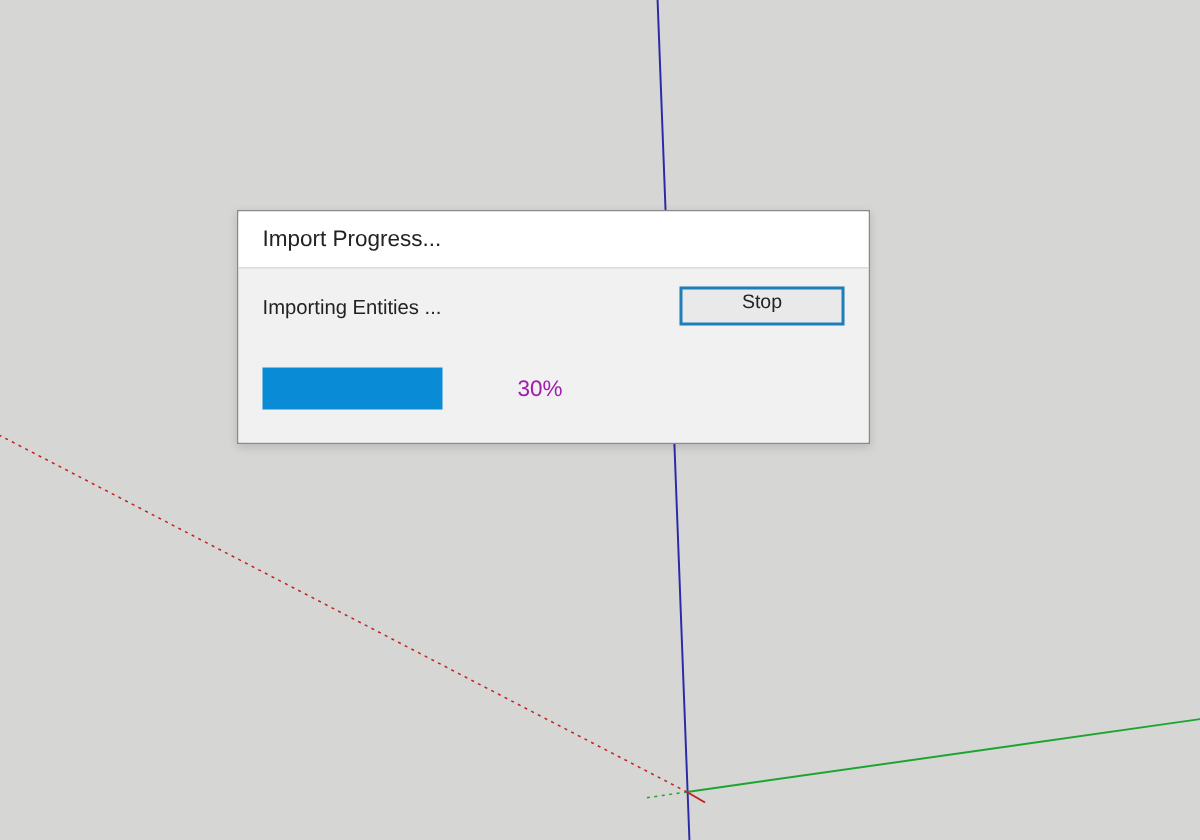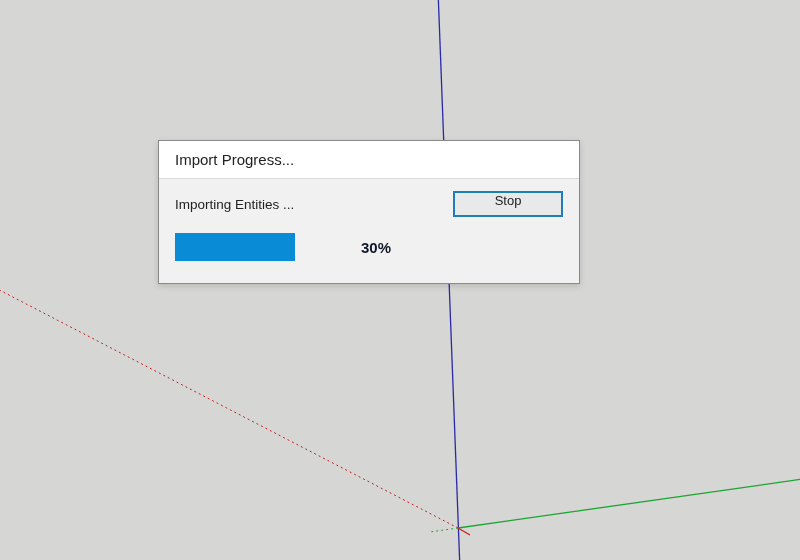--- a/index.html
+++ b/index.html
@@ -30,21 +30,21 @@
     }
     .dialog-body {
       background: #f1f1f1;
       border-top: 1px solid #dcdcdc;
       padding: 12px 16px 22px 16px;
     }
     .status-row {
       display: flex;
       align-items: center;
       justify-content: space-between;
-      margin-bottom: 16px;
+      margin-bottom: 28px;
     }
     .status-text {
       font-size: 13.5px;
       color: #222;
     }
     .stop-btn {
       width: 110px;
       height: 26px;
       background: #e9e9e9;
       border: 2px solid #1e7fb8;
@@ -67,23 +67,22 @@
       position: relative;
     }
     .progress-fill {
       position: absolute;
       left: 0; top: 0;
       height: 100%;
       background: #0a8bd6;
     }
     .progress-percent {
       font-size: 15px;
-      font-weight: 700;
-      color: #0f172a;
-      margin-left: 16px;
+      font-weight: 400;
+      color: #a21caf;
     }
   </style>
 </head>
 <body>
 
 <svg class="viewport" viewBox="0 0 800 560" preserveAspectRatio="none">
   <line stroke="#2a2aa8" stroke-width="1.3" x1="438" y1="-10" x2="460" y2="570"></line>
   <line stroke="#1aa531" stroke-width="1.3" x1="458" y1="528" x2="810" y2="478"></line>
   <line stroke="#1aa531" stroke-width="1" stroke-dasharray="2 3" x1="458" y1="528" x2="430" y2="532"></line>
   <line stroke="#c42020" stroke-width="1.3" x1="458" y1="528" x2="470" y2="535"></line>

